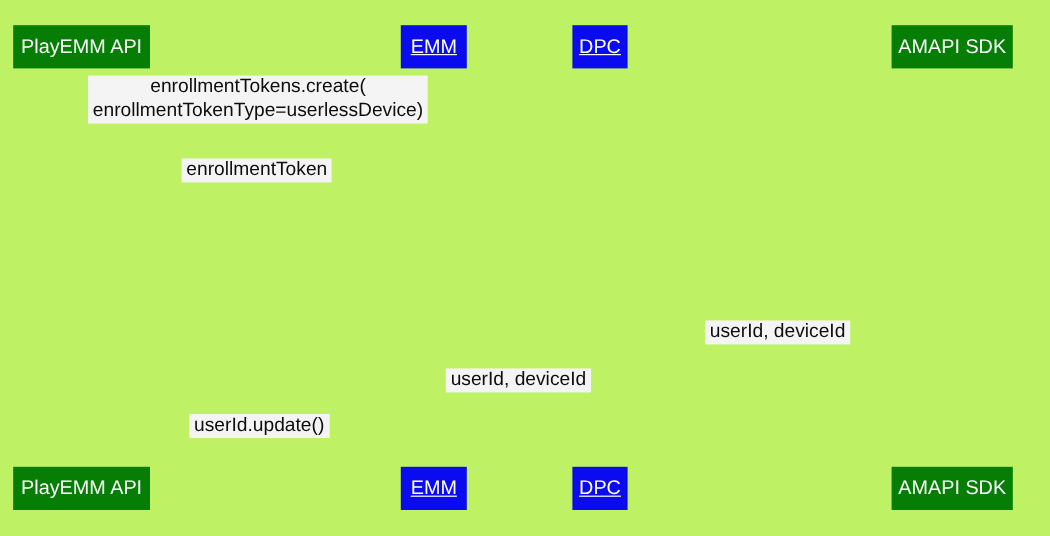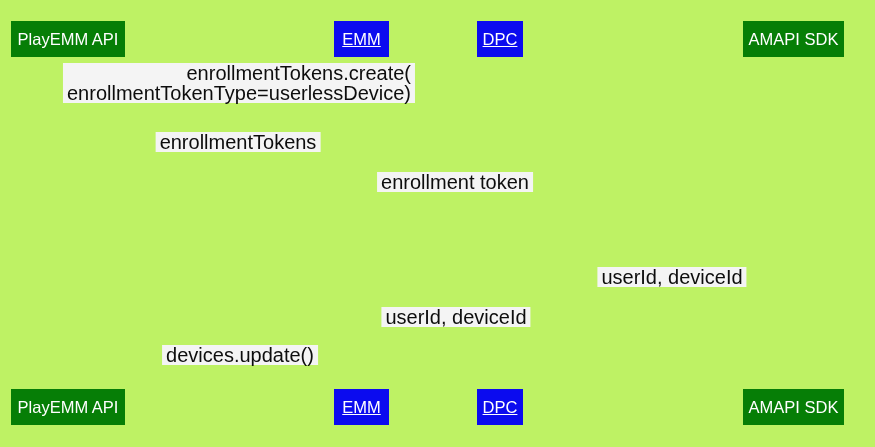--- a/index.html
+++ b/index.html
@@ -26,40 +26,38 @@
     white-space: pre;
     box-sizing: border-box;
   }
   .actor.green { background: #067e06; }
   .actor.blue  { background: #0b0bef; text-decoration: underline; }
   .msg {
     position: absolute;
     transform: translateX(-50%);
     background: #f4f4f4;
     color: #0d0d0d;
-    font-size: 20px;
+    font-size: 16px;
     line-height: 20px;
     padding: 0 4px;
-    text-align: right;
+    text-align: center;
     white-space: pre;
-    margin-left: 24px;
   }
 </style>
 </head>
 <body>
 
 <div id="stage">
     <div class="actor green" style="left: 11px; width: 114px; top: 21px; height: 36px;">PlayEMM API</div>
     <div class="actor blue" style="left: 334px; width: 55px; top: 21px; height: 36px;">EMM</div>
     <div class="actor blue" style="left: 477px; width: 46px; top: 21px; height: 36px;">DPC</div>
     <div class="actor green" style="left: 743px; width: 101px; top: 21px; height: 36px;">AMAPI SDK</div>
     <div class="actor green" style="left: 11px; width: 114px; top: 389px; height: 36px;">PlayEMM API</div>
     <div class="actor blue" style="left: 334px; width: 55px; top: 389px; height: 36px;">EMM</div>
     <div class="actor blue" style="left: 477px; width: 46px; top: 389px; height: 36px;">DPC</div>
     <div class="actor green" style="left: 743px; width: 101px; top: 389px; height: 36px;">AMAPI SDK</div>
     <div class="msg" style="left: 215px; top: 63px;">enrollmentTokens.create(
 enrollmentTokenType=userlessDevice)</div>
-    <div class="msg" style="left: 214px; top: 132px;">enrollmentTokens</div>
-    <div class="msg" style="left: 431px; top: 172px;">enrollment token</div>
+    <div class="msg" style="left: 214px; top: 132px;">enrollmentToken</div>
     <div class="msg" style="left: 648px; top: 267px;">userId, deviceId</div>
     <div class="msg" style="left: 432px; top: 307px;">userId, deviceId</div>
-    <div class="msg" style="left: 216px; top: 345px;">devices.update()</div>
+    <div class="msg" style="left: 216px; top: 345px;">userId.update()</div>
   </div>
 
 </body></html>

